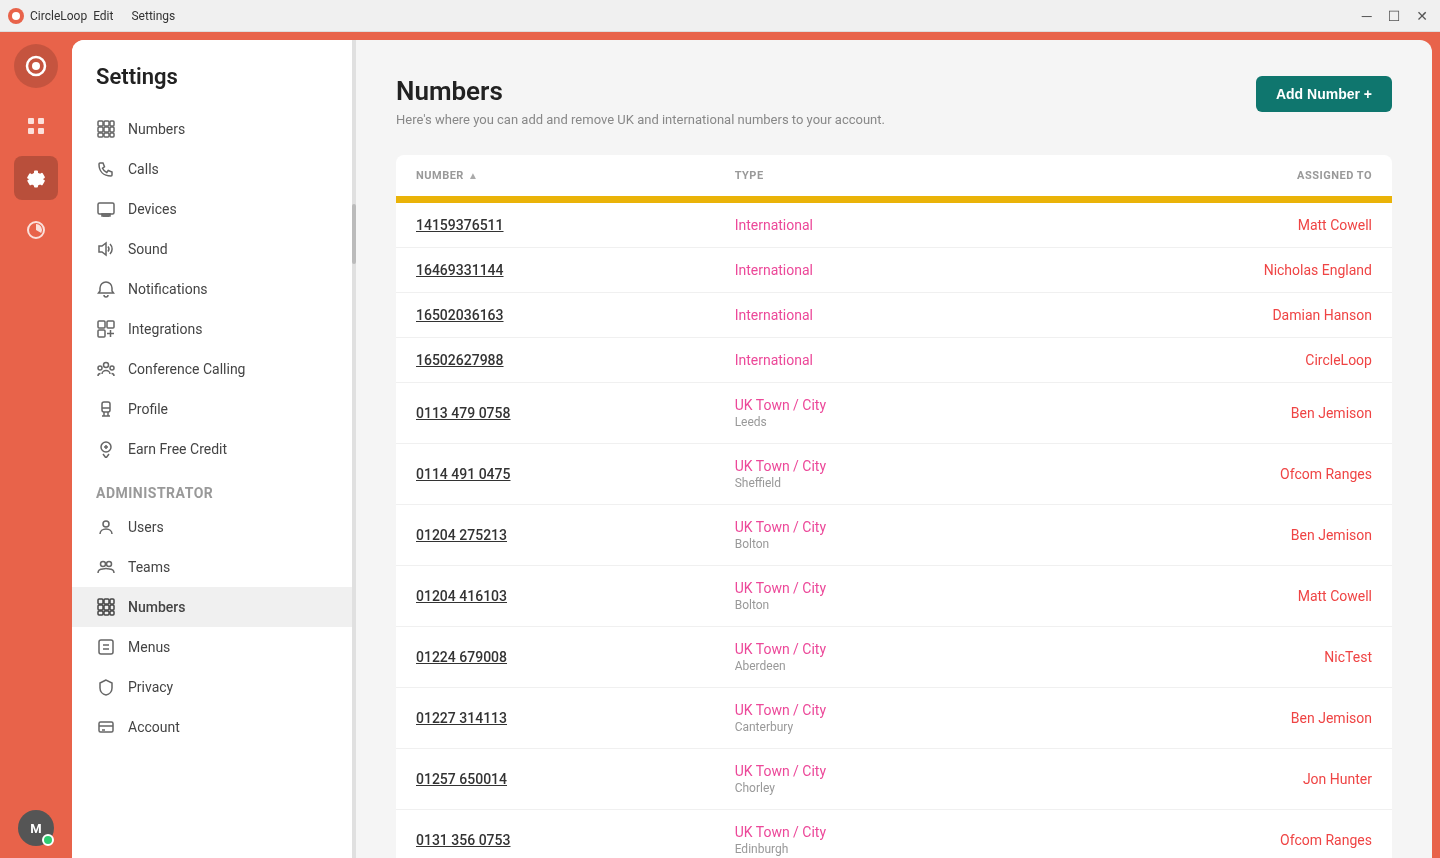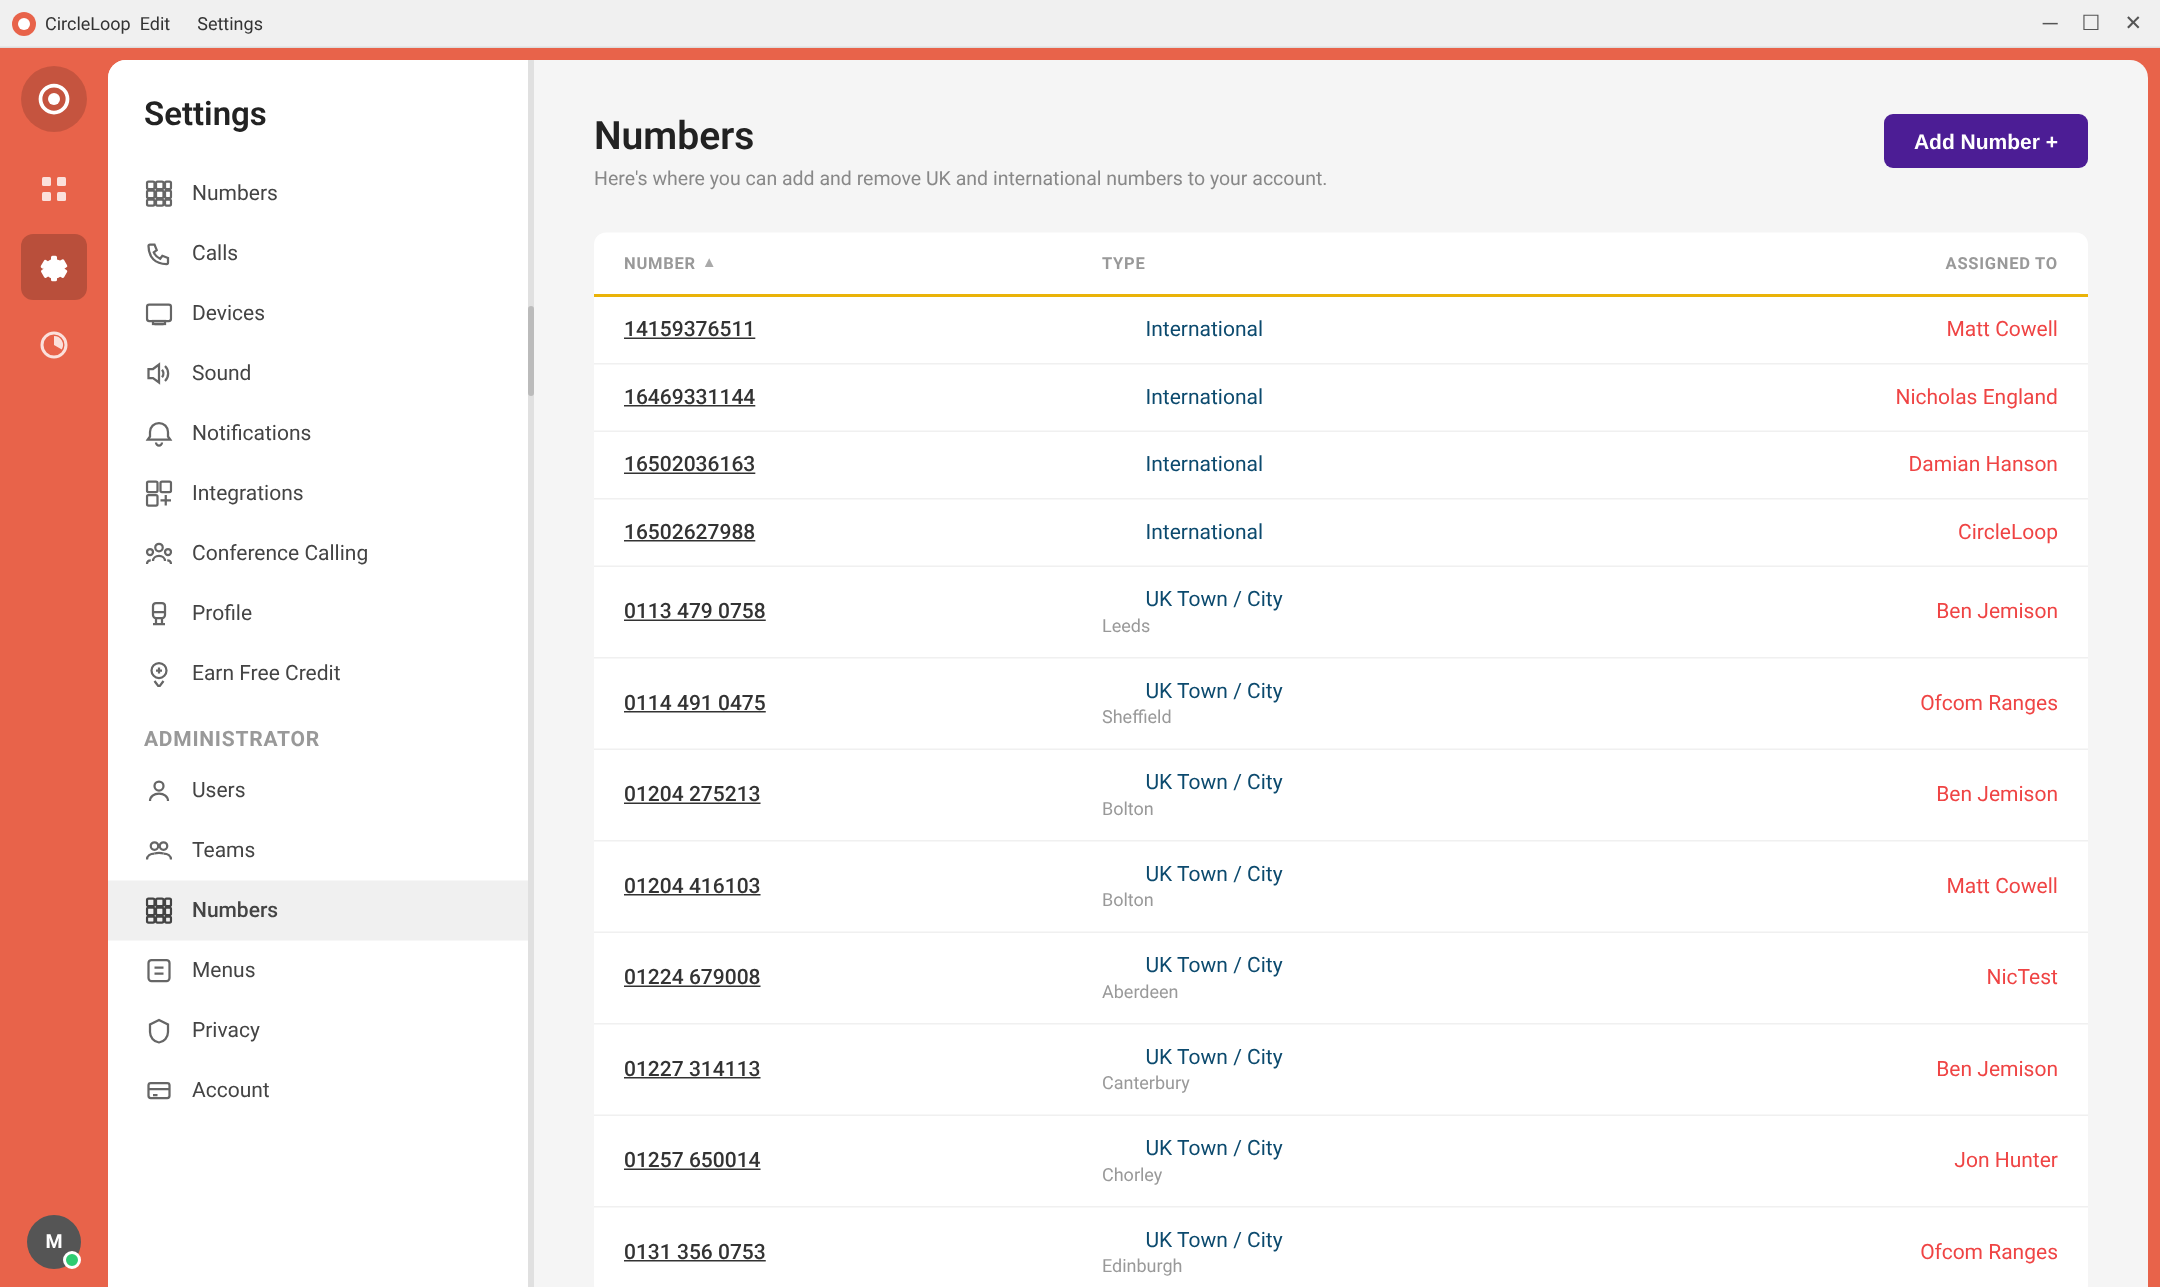--- a/index.html
+++ b/index.html
@@ -204,42 +204,42 @@
       font-size: 26px;
       font-weight: 600;
       color: #222;
       margin-bottom: 6px;
     }
     .content-subtitle {
       font-size: 13px;
       color: #888;
     }
     .add-number-btn {
-      background: #4c1d95;
+      background: #0f766e;
       color: white;
       border: none;
       padding: 10px 20px;
       border-radius: 6px;
       font-size: 14px;
       font-weight: 600;
       cursor: pointer;
       white-space: nowrap;
     }
 
     
     .numbers-table {
       background: white;
       border-radius: 8px;
       overflow: hidden;
     }
     .table-header {
       display: grid;
       grid-template-columns: 2fr 2fr 2fr;
       padding: 14px 20px;
-      border-bottom: 2px solid #eab308;
+      border-bottom: 7px solid #eab308;
     }
     .table-header-cell {
       font-size: 11px;
       font-weight: 700;
       color: #999;
       letter-spacing: 0.5px;
       text-transform: uppercase;
       display: flex;
       align-items: center;
       gap: 4px;
@@ -257,22 +257,21 @@
     }
     .table-row:last-child { border-bottom: none; }
     .cell-number {
       font-size: 14px;
       color: #333;
       font-weight: 500;
       text-decoration: underline;
     }
     .cell-type {
       font-size: 14px;
-      color: #0c4a6e;
-      margin-left: 29px;
+      color: #ec4899;
     }
     .cell-type-sub {
       font-size: 12px;
       color: #999;
       margin-top: 2px;
     }
     .cell-assigned {
       font-size: 14px;
       color: #ef4444;
       text-align: right;

